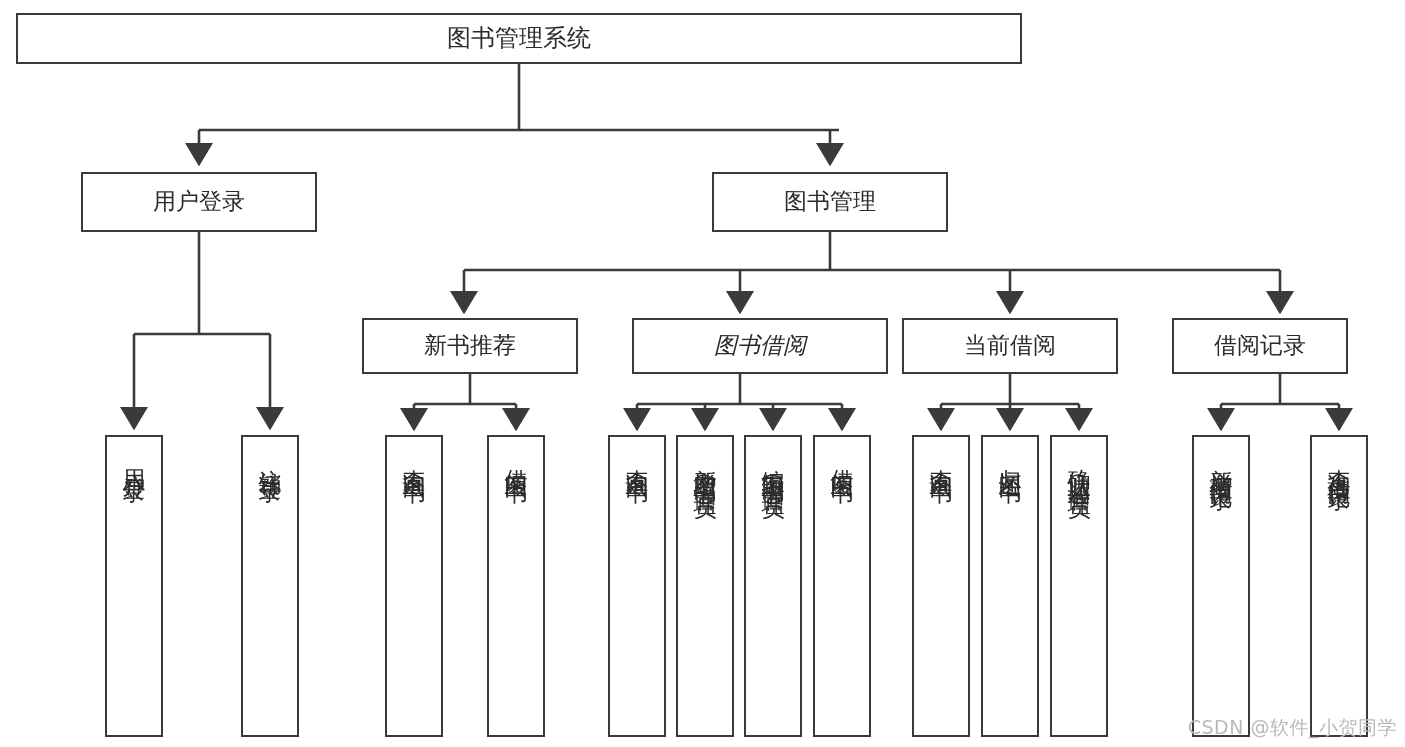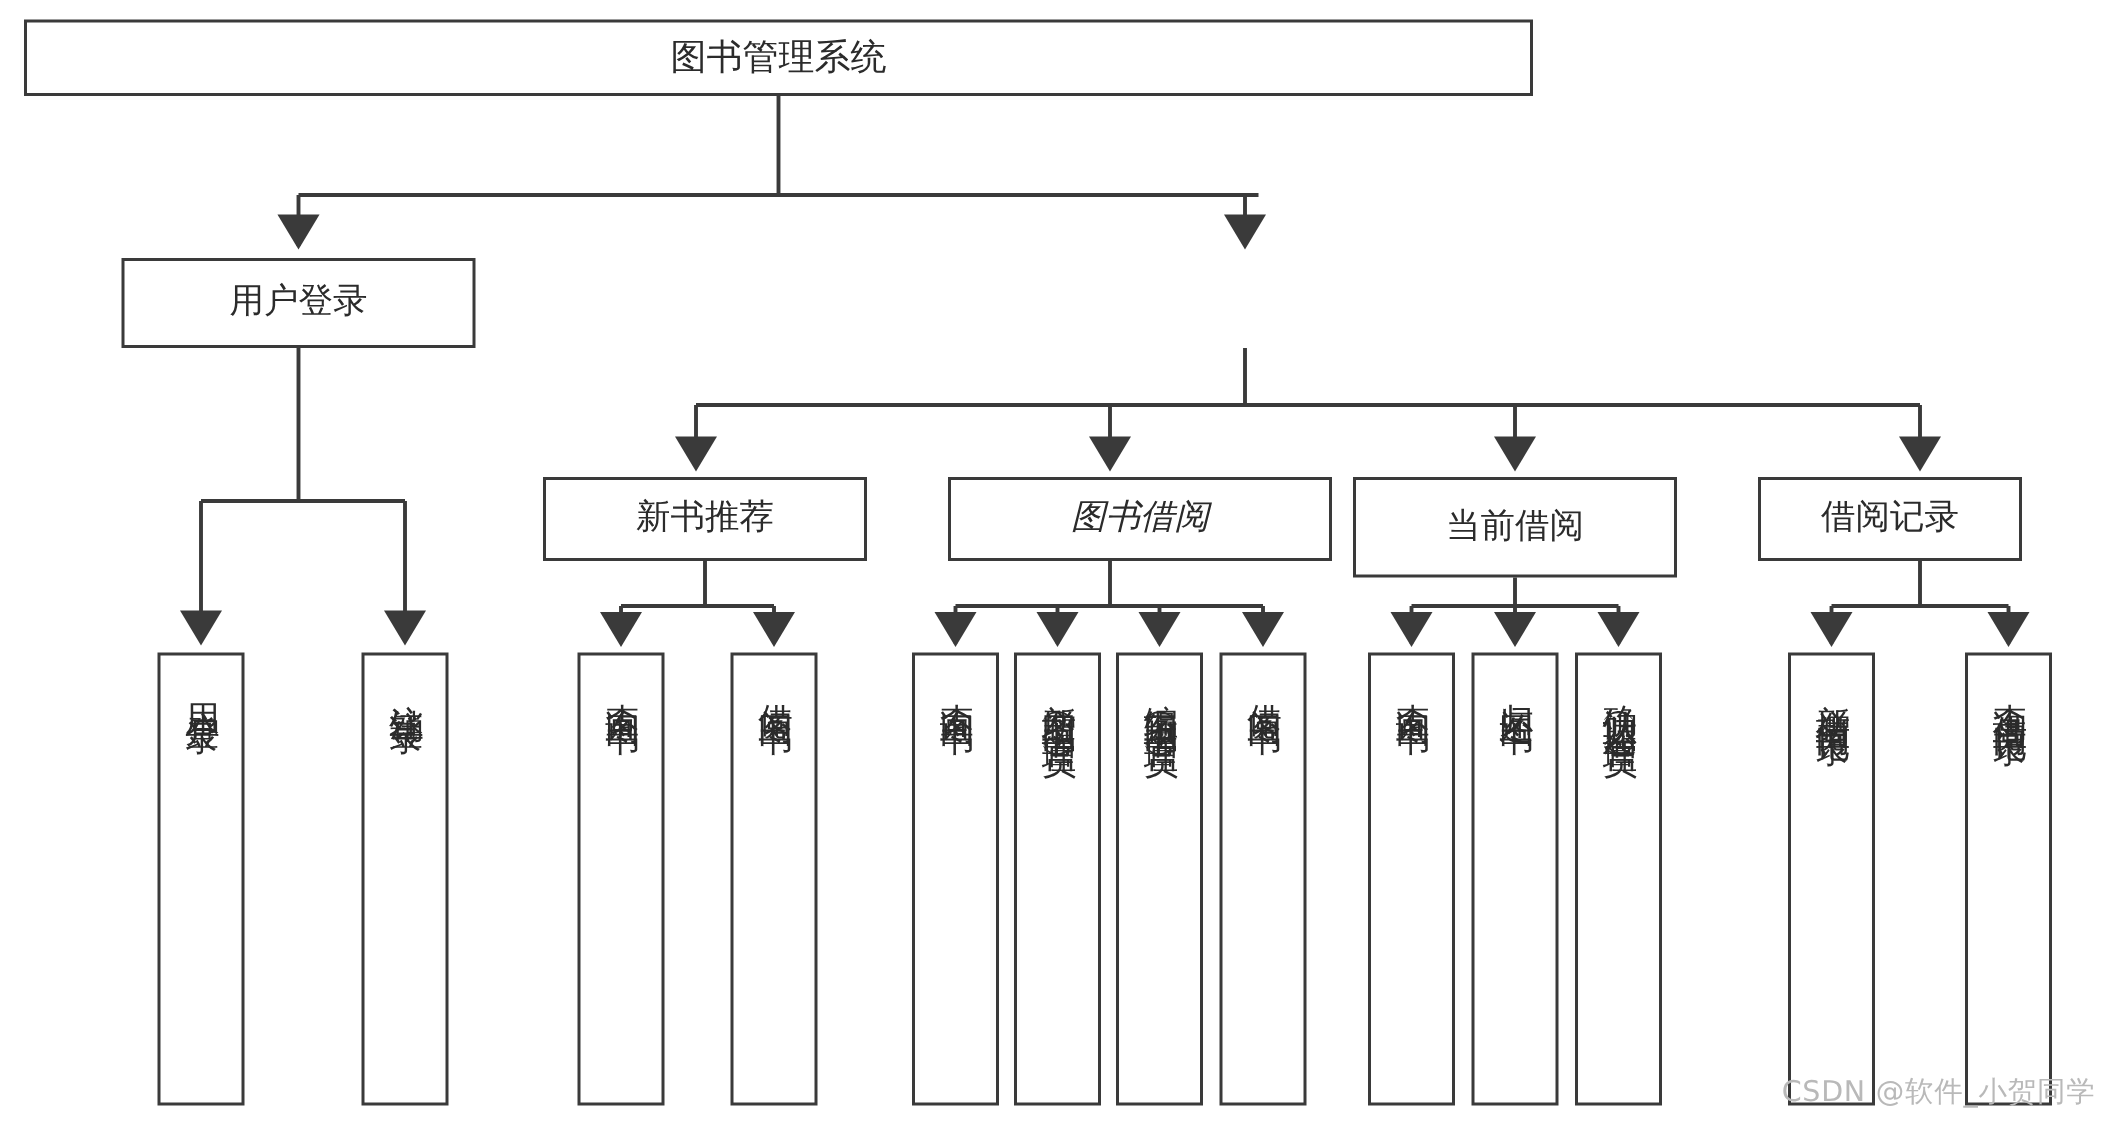--- a/index.html
+++ b/index.html
@@ -122,28 +122,31 @@
     </g>
   </svg>
 
   <div class="node h root" style="left:16px;top:13px;width:1006px;height:51px;">
     <span class="node-label">图书管理系统</span>
   </div>
 
   <div class="node h" style="left:81px;top:172px;width:236px;height:60px;">
     <span class="node-label">用户登录</span>
   </div>
+  <div class="node h" style="left:712px;top:172px;width:236px;height:60px;">
+    <span class="node-label">图书管理</span>
+  </div>
 
   <div class="node h" style="left:362px;top:318px;width:216px;height:56px;">
     <span class="node-label">新书推荐</span>
   </div>
   <div class="node h" style="left:632px;top:318px;width:256px;height:56px;font-style:italic;">
     <span class="node-label">图书借阅</span>
   </div>
-  <div class="node h" style="left:902px;top:318px;width:216px;height:67px;">
+  <div class="node h" style="left:902px;top:318px;width:216px;height:56px;">
     <span class="node-label">当前借阅</span>
   </div>
   <div class="node h" style="left:1172px;top:318px;width:176px;height:56px;">
     <span class="node-label">借阅记录</span>
   </div>
 
   <div class="node v" style="left:105px;top:435px;width:58px;height:302px;">
     <span class="node-label">用户登录</span>
   </div>
   <div class="node v" style="left:241px;top:435px;width:58px;height:302px;">

